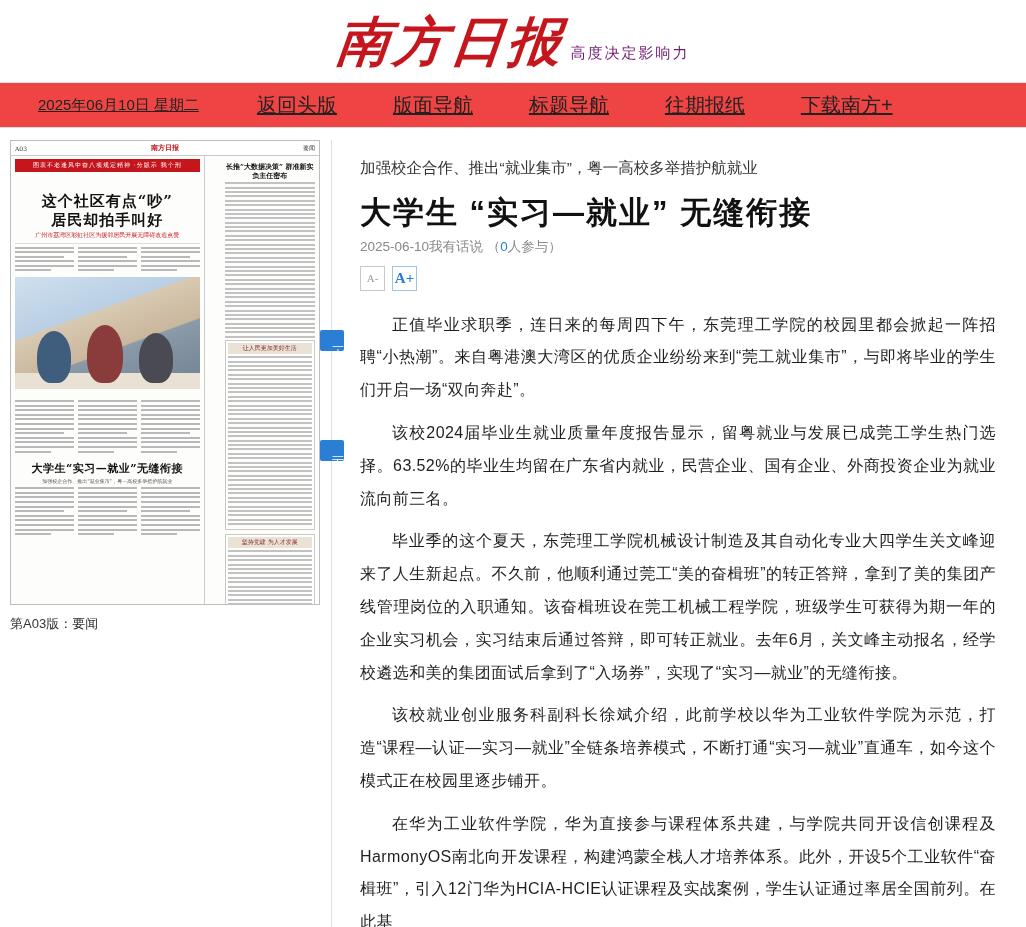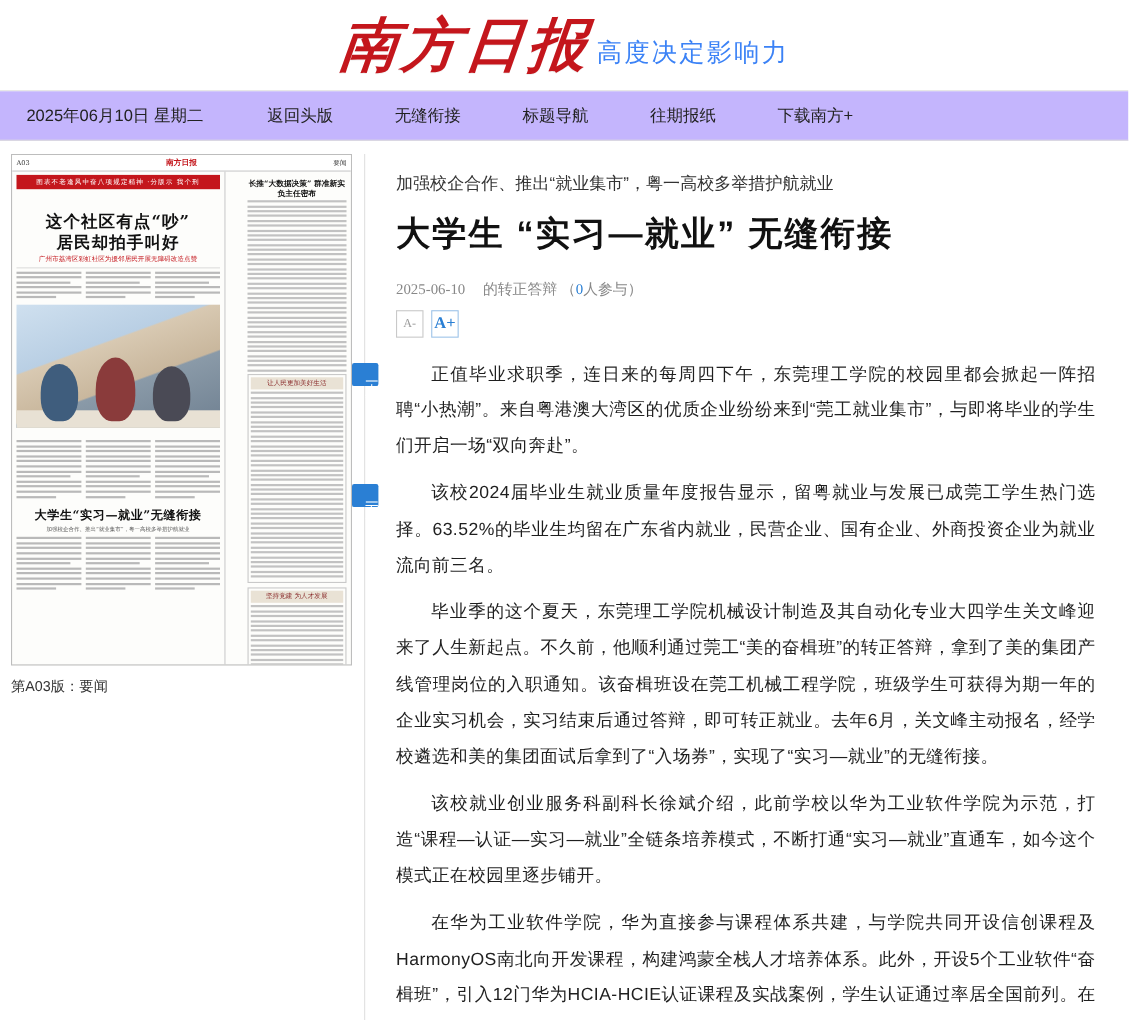--- a/index.html
+++ b/index.html
@@ -40,45 +40,46 @@
     font-weight: bold;
     color: #c4161c;
     letter-spacing: 4px;
     line-height: 1;
     font-style: italic;
     transform: skewX(-6deg);
     text-shadow: 0 1px 0 rgba(0,0,0,0.06);
   }
   .logo-slogan {
     font-family: "Liberation Serif", "DejaVu Serif", serif;
-    font-size: 23px;
-    color: #3b82f6;
+    font-size: 15px;
+    color: #701a75;
     letter-spacing: 2px;
     padding-bottom: 5px;
     white-space: nowrap;
   }
 
   
   .navbar {
     height: 45px;
-    background: #c4b5fd;
+    background: #ef4444;
     border-bottom: 1px solid #dcdcdc;
     display: flex;
     align-items: center;
-    padding-left: 24px;
-    box-sizing: border-box;
+    padding-left: 38px;
+    box-sizing: border-box;
+    text-decoration: underline;
   }
   .nav-date {
     font-size: 15px;
     color: #222;
     margin-right: 58px;
     white-space: nowrap;
   }
   .nav-item {
-    font-size: 15px;
+    font-size: 20px;
     color: #222;
     margin-right: 56px;
     white-space: nowrap;
     cursor: pointer;
   }
 
   
   .content {
     display: flex;
     align-items: flex-start;
@@ -264,31 +265,30 @@
     color: #333;
     margin: 2px 0 14px 0;
     line-height: 1.5;
   }
   .headline {
     font-size: 31px;
     font-weight: bold;
     color: #111;
     letter-spacing: 2px;
     line-height: 1.3;
-    margin: 0 0 20px 0;
+    margin: 0 0 4px 0;
     font-family: "Liberation Sans", "DejaVu Sans", sans-serif;
   }
   .meta {
     font-size: 13.5px;
     color: #888;
     display: flex;
     align-items: center;
-    gap: 16px;
+    gap: 0;
     margin-bottom: 10px;
-    font-family: Liberation Serif, serif;
   }
   .meta .comment-count { color: #2a7fd4; }
   .fontsize-row {
     display: flex;
     gap: 7px;
     align-items: center;
     margin: 4px 0 18px 0;
   }
   .fs-btn {
     width: 25px;
@@ -329,21 +329,21 @@
   <div class="masthead">
     <div class="masthead-inner">
       <div class="logo-cn">南方日报</div>
       <div class="logo-slogan">高度决定影响力</div>
     </div>
   </div>
 
   <div class="navbar">
     <div class="nav-date">2025年06月10日 星期二</div>
     <div class="nav-item">返回头版</div>
-    <div class="nav-item">无缝衔接</div>
+    <div class="nav-item">版面导航</div>
     <div class="nav-item">标题导航</div>
     <div class="nav-item">往期报纸</div>
     <div class="nav-item">下载南方+</div>
   </div>
 
   <div class="content">
 
     <div class="left-col">
       <div class="paper-thumb">
         <div class="th-top">
@@ -589,21 +589,21 @@
       <div class="ver-tab next">下一版</div>
     </div>
 
     <div class="article">
       <div class="shoulder">加强校企合作、推出“就业集市”，粤一高校多举措护航就业</div>
       <h1 class="headline">大学生 “实习—就业” 无缝衔接</h1>
 
       <div class="meta">
         <span>2025-06-10</span>
         <span>
-          <span>的转正答辩</span>
+          <span>我有话说</span>
           <span>（</span><span class="comment-count">0</span><span>人参与）</span>
         </span>
       </div>
 
       <div class="fontsize-row">
         <div class="fs-btn small">A-</div>
         <div class="fs-btn big">A+</div>
       </div>
 
       <div class="body-text">

